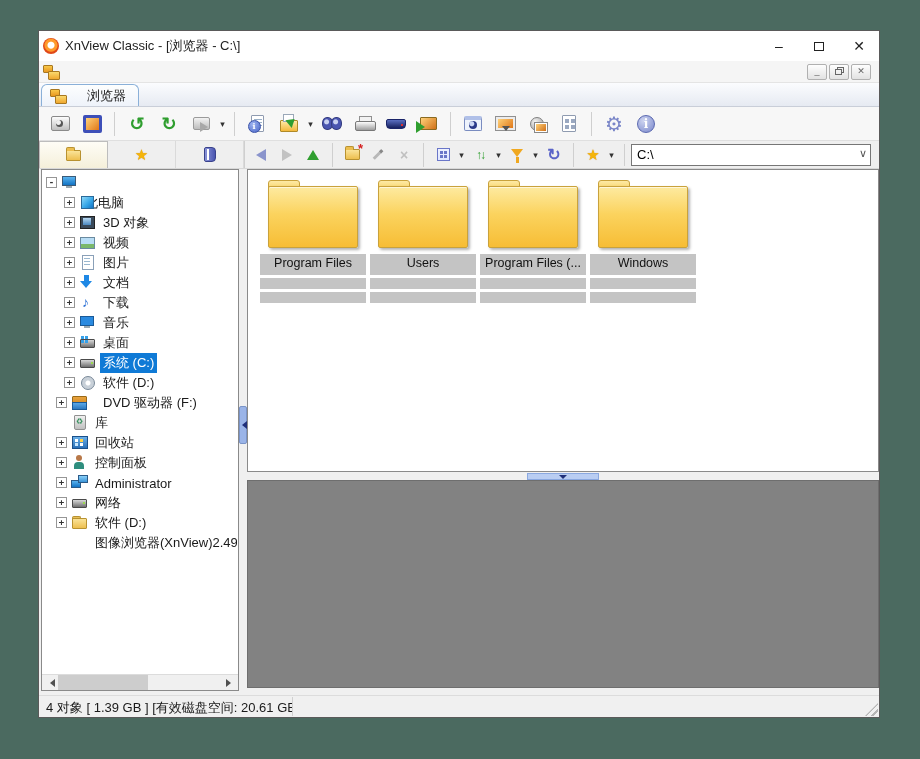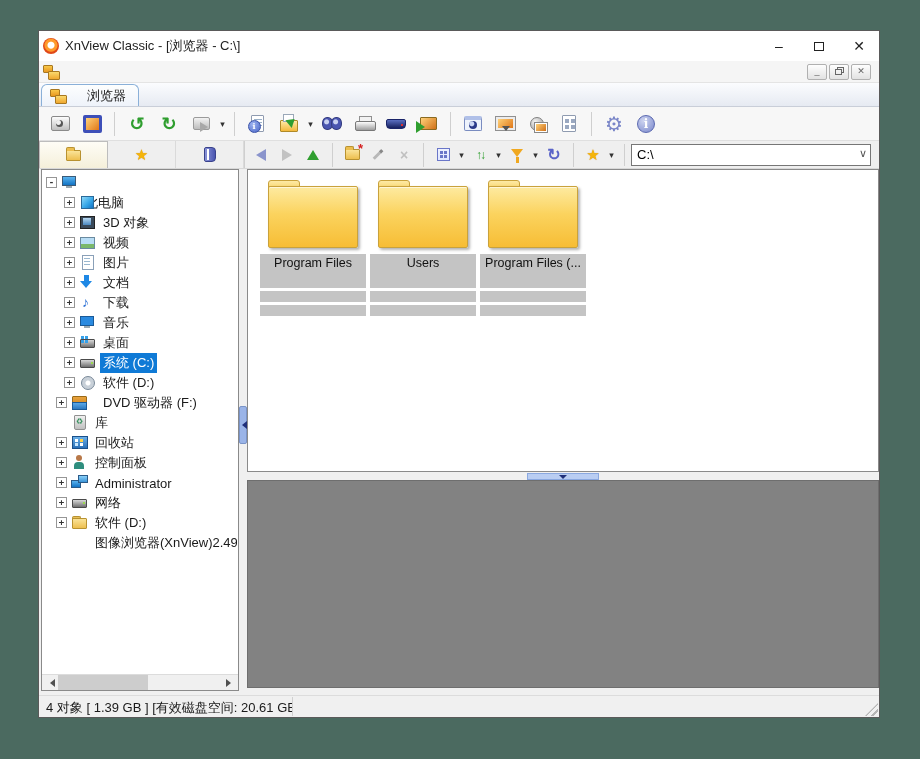--- a/index.html
+++ b/index.html
@@ -190,21 +190,21 @@
 
   .file-panel { position:absolute; left:208px; top:0; width:632px; height:303px; background:#fff; border:1px solid #8a8a8a;
                 padding:10px 0 0 12px; display:flex; align-items:flex-start; overflow:hidden; }
   .tile { width:106px; margin-right:4px; flex:none; }
   .big-folder { width:90px; height:62px; position:relative; margin:6px auto 0; }
   .big-folder::before { content:""; position:absolute; left:0; top:-6px; width:30px; height:10px;
         background:linear-gradient(#fdeaa6,#f8cf58); border:1px solid #c9a23c; border-radius:3px 3px 0 0; }
   .big-folder::after { content:""; position:absolute; inset:0; border:1px solid #c9a23c; border-radius:2px;
         background:linear-gradient(180deg,#fdeaa0 0%,#fbd35e 45%,#f7bd35 100%);
         box-shadow:2px 2px 3px rgba(0,0,0,.30), inset 0 1px 0 #fff6d8; }
-  .tile-label { height:34px; background:#c4c4c4; margin-top:6px; text-align:center; font-size:12.5px; line-height:19px;
+  .tile-label { height:21px; background:#c4c4c4; margin-top:6px; text-align:center; font-size:12.5px; line-height:19px;
                 color:#111; overflow:hidden; white-space:nowrap; }
   .tile-bar { height:11px; background:#c4c4c4; margin-top:3px; }
 
   .h-splitter { position:absolute; left:208px; top:303px; width:632px; height:8px; }
   .h-handle { position:absolute; left:50%; transform:translateX(-50%); top:1px; width:72px; height:7px;
               background:#b9cdf2; border:1px solid #8aa8e0; display:flex; align-items:center; justify-content:center; }
   .h-handle::after { content:""; border:4px solid transparent; border-top:4px solid #20307a; margin-top:4px; }
 
   .preview-panel { position:absolute; left:208px; top:311px; width:632px; height:208px; background:#828282; border:1px solid #6e6e6e; }
 
@@ -502,20 +502,26 @@
           <div class="tile-label">Users</div>
           <div class="tile-bar"></div>
           <div class="tile-bar"></div>
         </div>
         <div class="tile">
           <div class="big-folder"></div>
           <div class="tile-label">Program Files (...</div>
           <div class="tile-bar"></div>
           <div class="tile-bar"></div>
         </div>
+        <div class="tile">
+          <div class="big-folder"></div>
+          <div class="tile-label">Windows</div>
+          <div class="tile-bar"></div>
+          <div class="tile-bar"></div>
+        </div>
     </div>
 
     <div class="h-splitter">
       <div class="h-handle"></div>
     </div>
 
     <div class="preview-panel"></div>
   </div>
 
   <div class="statusbar">

